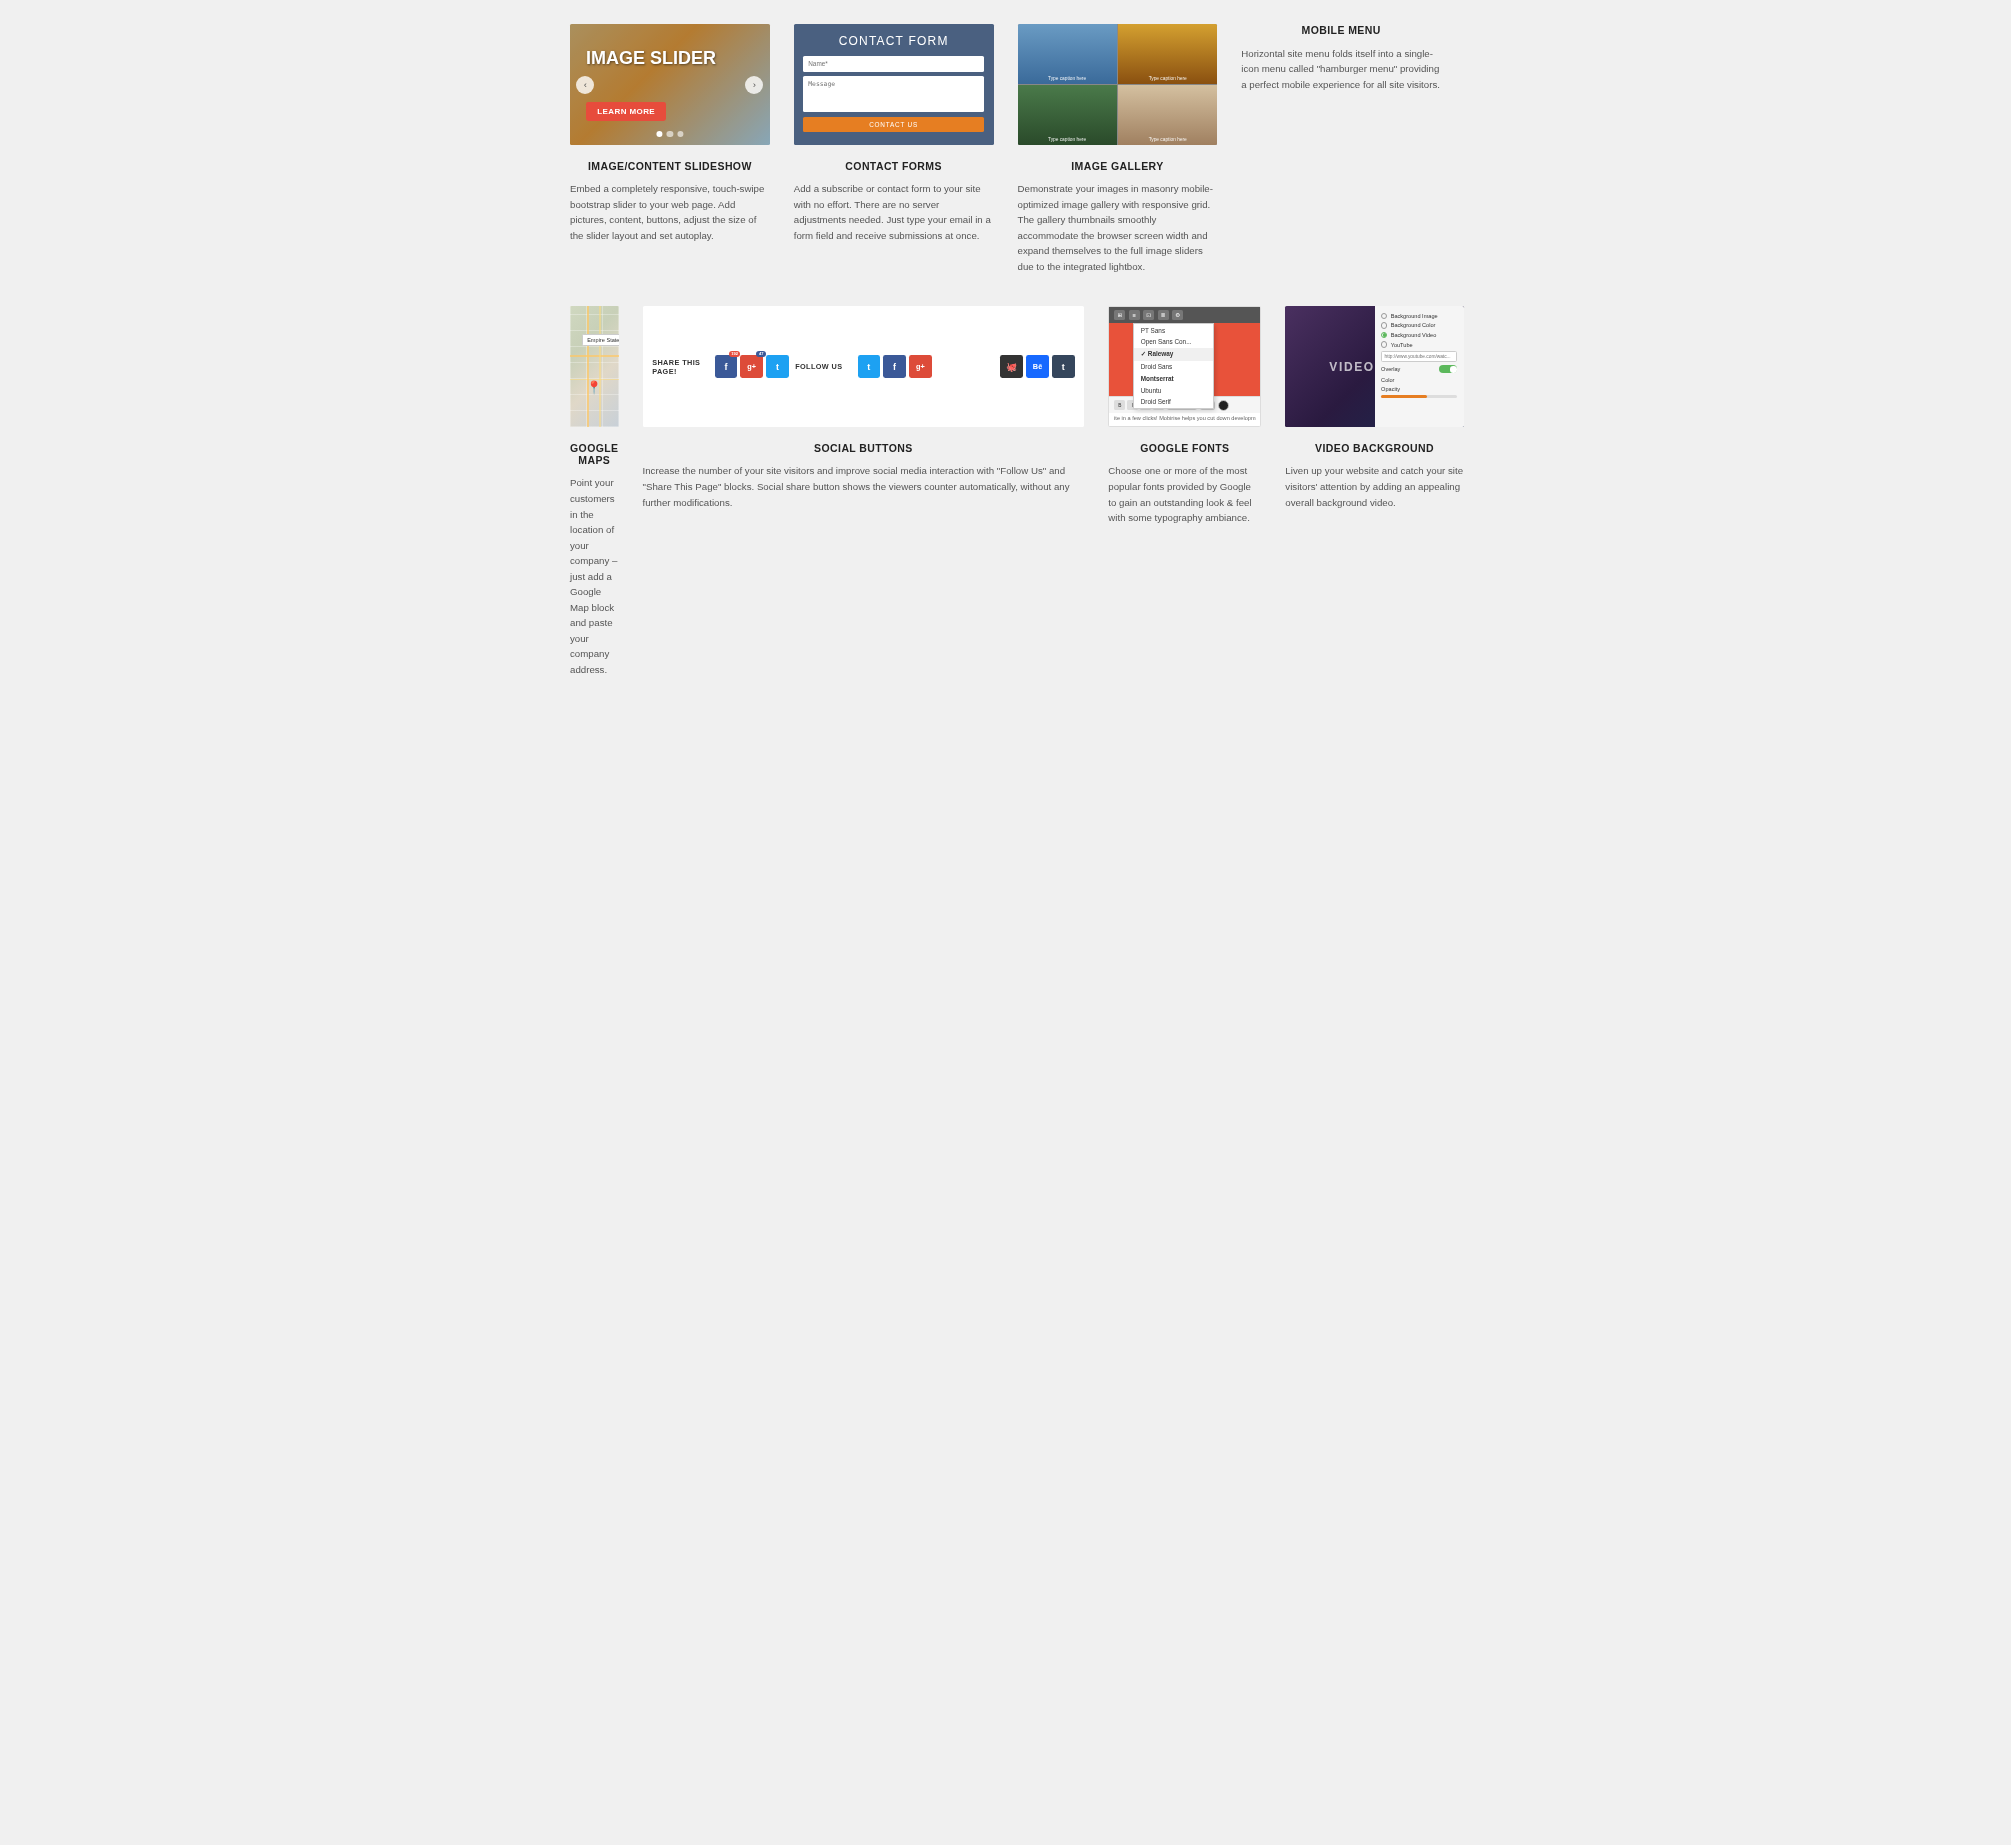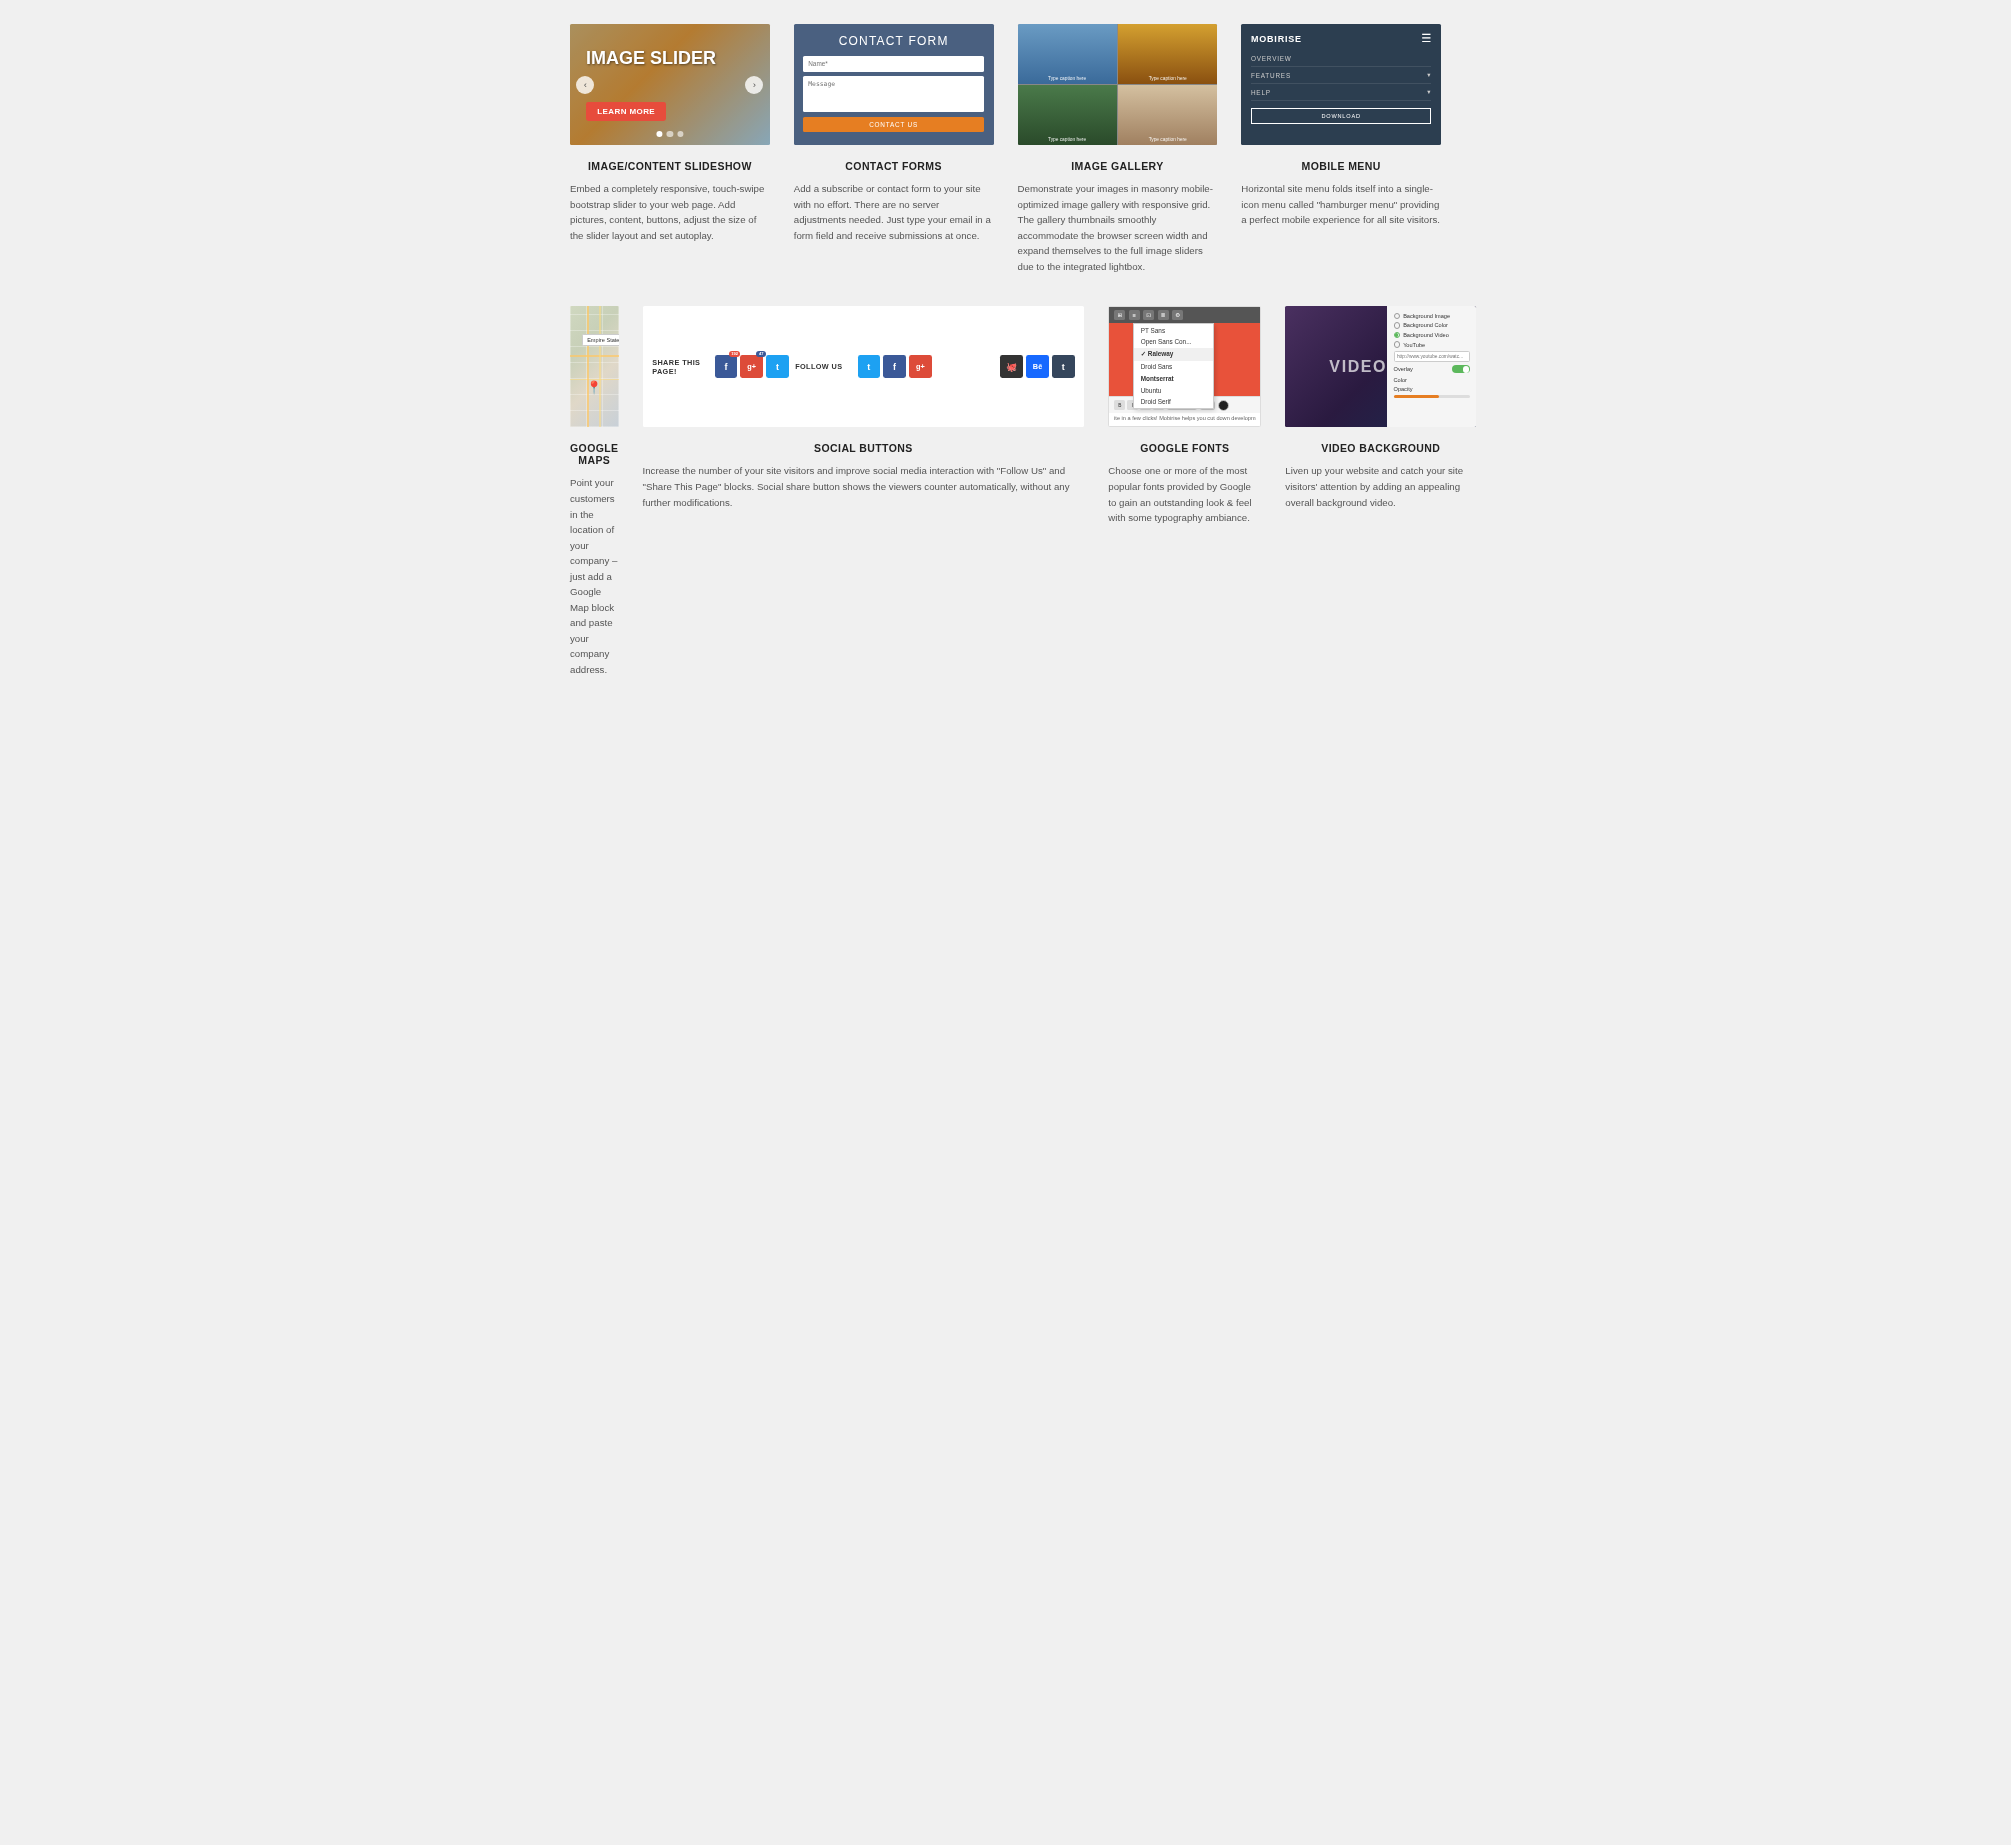--- a/index.html
+++ b/index.html
@@ -427,21 +427,21 @@
     }
     .video-left {
       flex: 1;
       display: flex;
       align-items: center;
       justify-content: center;
       height: 100%;
     }
     .video-text {
       color: rgba(255,255,255,0.7);
-      font-size: 16px;
+      font-size: 12px;
       font-weight: bold;
       letter-spacing: 1.6px;
       margin-left: 44px;
     }
     .video-right {
       width: 89px;
       background: #f5f5f5;
       height: 100%;
       padding: 6.4px;
       display: flex;
@@ -570,38 +570,20 @@
         </div>
         <div class="gallery-cell gallery-cell-4">
           <span class="gallery-caption">Type caption here</span>
         </div>
       </div>
       <div class="card-title">IMAGE GALLERY</div>
       <div class="card-description">Demonstrate your images in masonry mobile-optimized image gallery with responsive grid. The gallery thumbnails smoothly accommodate the browser screen width and expand themselves to the full image sliders due to the integrated lightbox.</div>
     </div>
 
     <div class="feature-card">
-      <div class="card-preview mobile-menu-preview">
-        <div class="mm-header">
-          <span class="mm-logo">MOBIRISE</span>
-          <span class="mm-hamburger">☰</span>
-        </div>
-        <div class="mm-item">
-          <span>OVERVIEW</span>
-        </div>
-        <div class="mm-item">
-          <span>FEATURES</span>
-          <span class="mm-item-arrow">▾</span>
-        </div>
-        <div class="mm-item">
-          <span>HELP</span>
-          <span class="mm-item-arrow">▾</span>
-        </div>
-        <div class="mm-download-btn">DOWNLOAD</div>
-      </div>
       <div class="card-title">MOBILE MENU</div>
       <div class="card-description">Horizontal site menu folds itself into a single-icon menu called "hamburger menu" providing a perfect mobile experience for all site visitors.</div>
     </div>
 
   </div>
 
   <div class="grid-row">
 
     <div class="feature-card">
       <div class="card-preview maps-preview">

